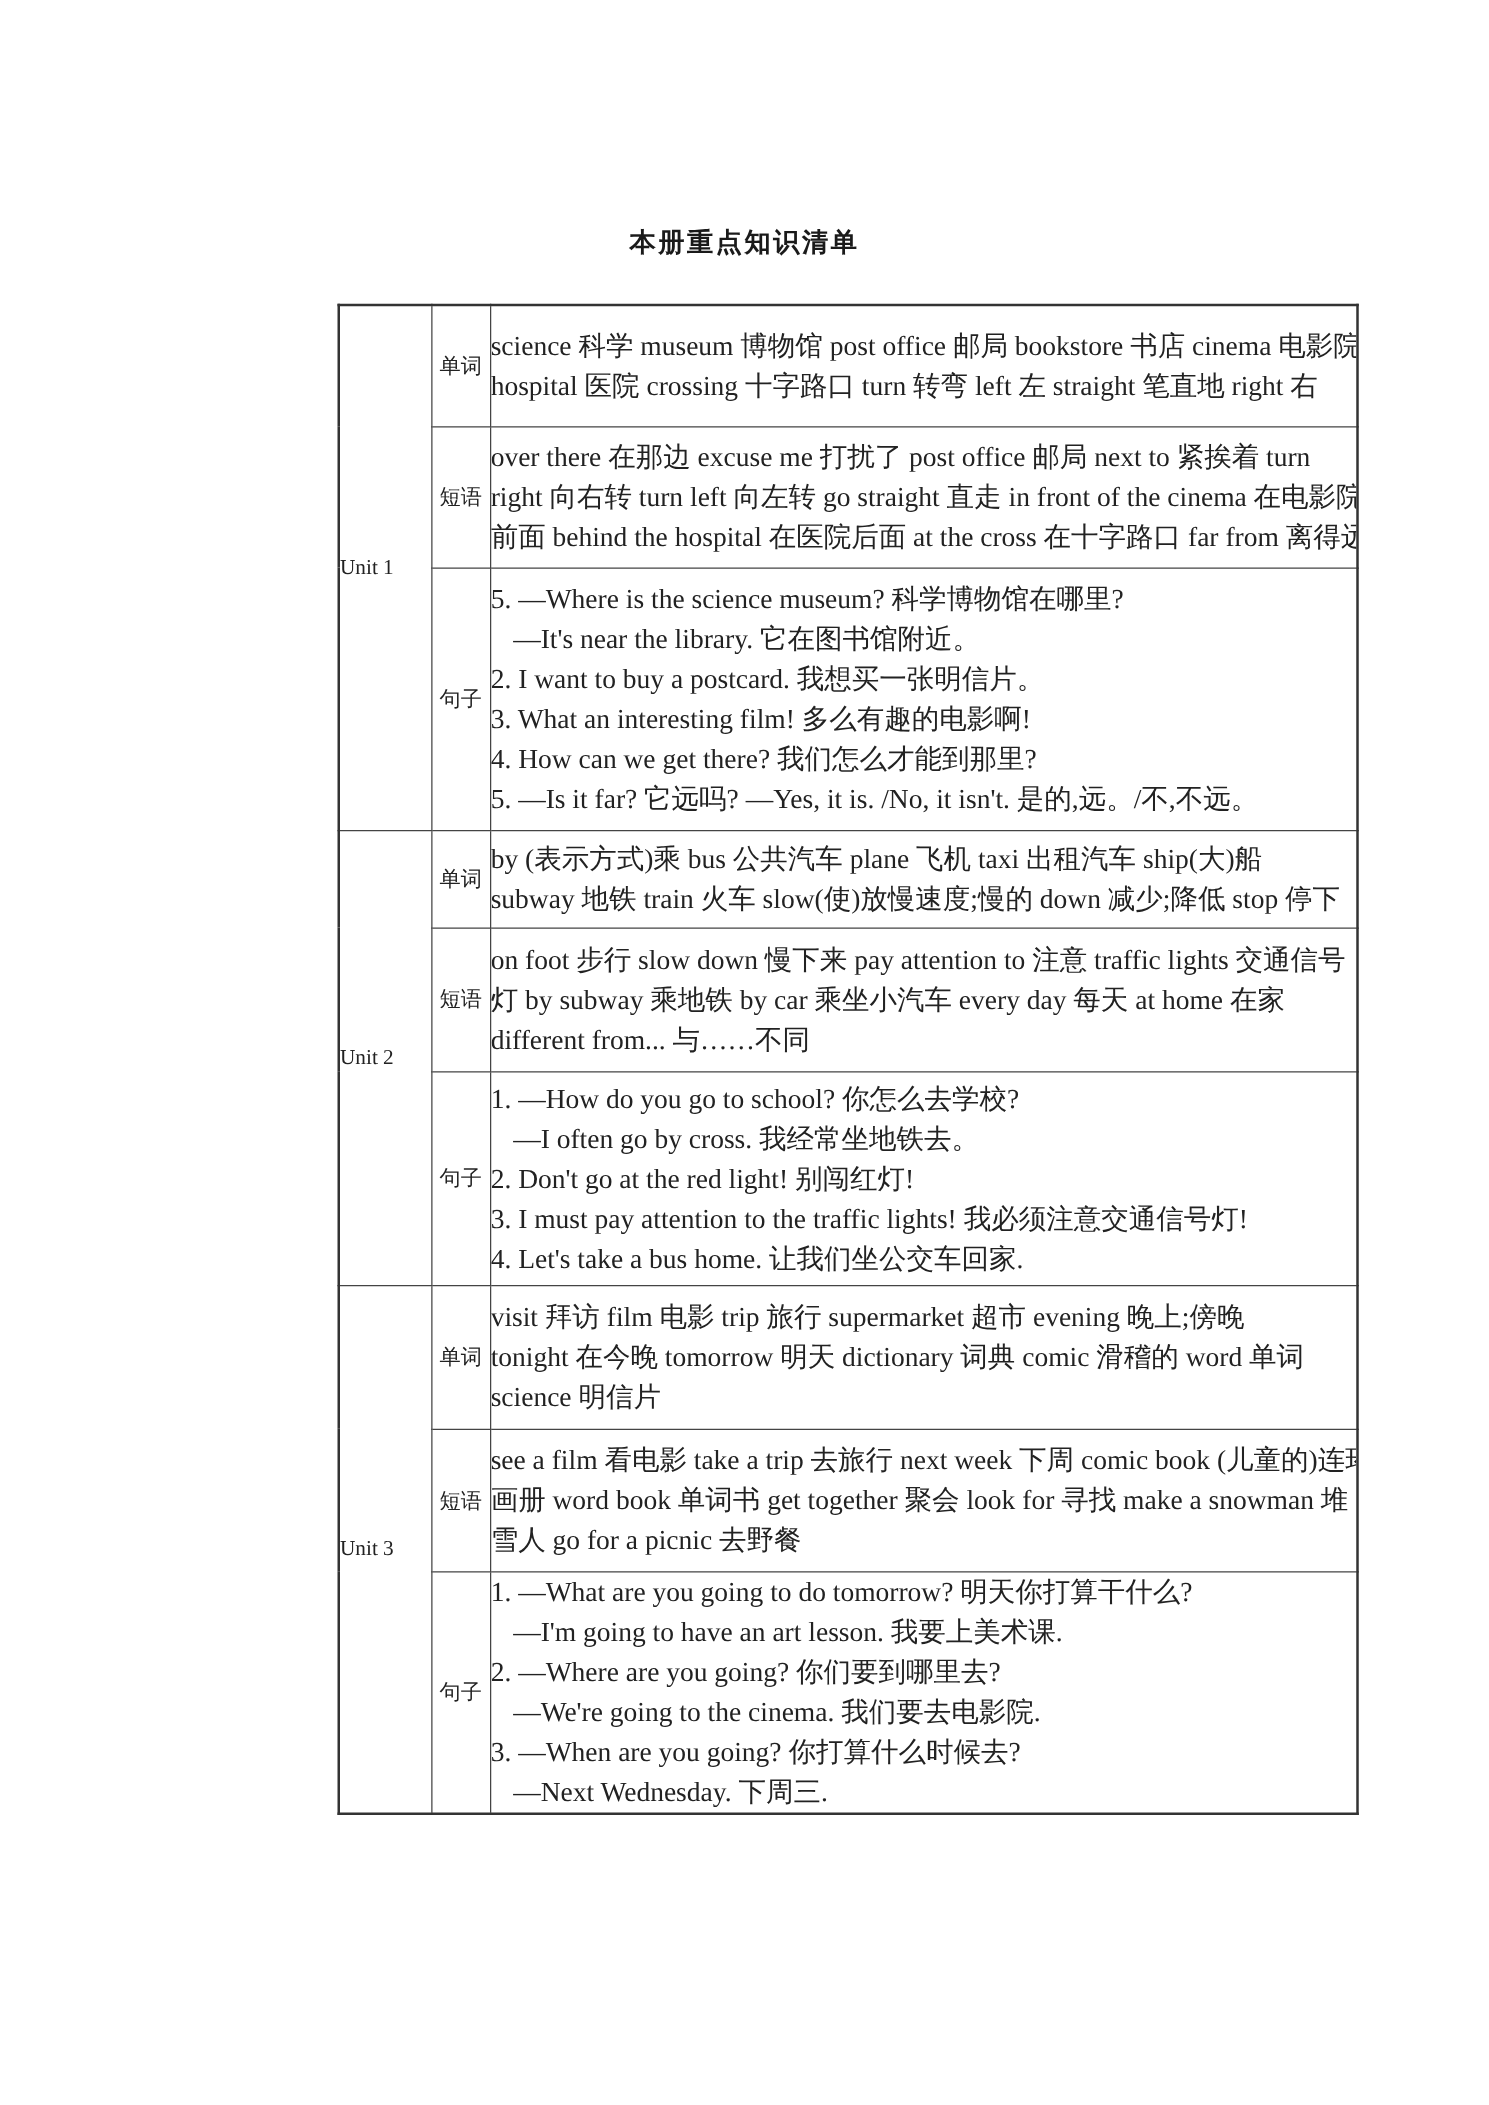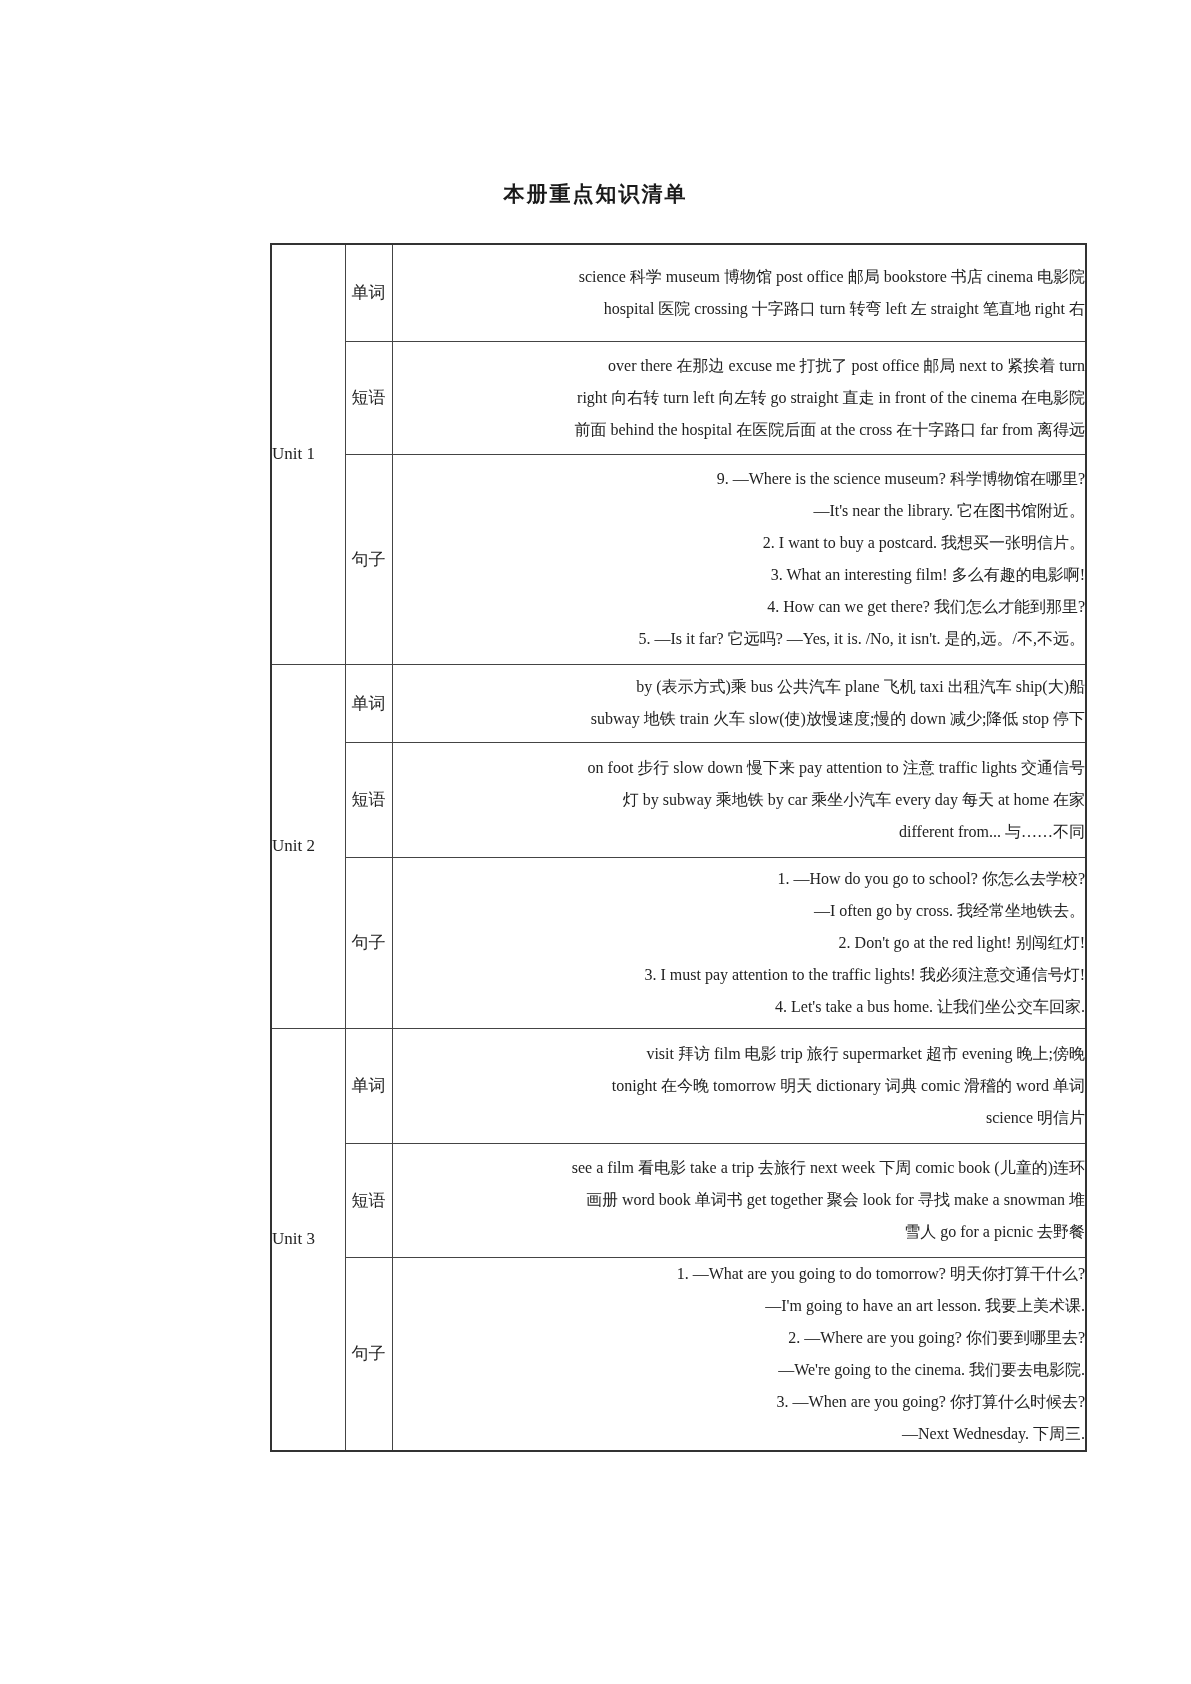--- a/index.html
+++ b/index.html
@@ -8,23 +8,23 @@
   .title { position: absolute; top: 180px; left: 0; width: 1191px; text-align: center;
            font-family: "DejaVu Sans", "Liberation Sans", sans-serif; font-weight: bold;
            font-size: 21px; letter-spacing: 2px; color: #1a1a1a; }
   table.sheet { position: absolute; left: 270px; top: 243px; width: 817px;
                 border-collapse: collapse; table-layout: fixed;
                 border: 2px solid #333; }
   table.sheet td { border: 1px solid #444; vertical-align: middle; padding: 0; }
   td.unit { width: 74px; font-size: 17px; color: #222; }
   td.cat { width: 47px; text-align: center; font-size: 17px; color: #222;
            font-family: Liberation Serif, serif; }
-  td.content { padding: 6px 6px 6px 5px; font-size: 16px; line-height: 32px; color: #222; text-align: right; }
+  td.content { padding: 6px 6px 6px 5px; font-size: 22px; line-height: 32px; color: #222; }
   .line { white-space: nowrap; display: block; overflow: hidden; }
-  .indent { padding-left: 28px; }
+  .indent { padding-left: 18px; }
 </style>
 </head>
 <body>
 
 <div class="title">本册重点知识清单</div>
 
 <table class="sheet">
   <colgroup>
     <col style="width:74px">
       <col style="width:47px">
@@ -44,21 +44,21 @@
       <td class="cat">短语</td>
       <td class="content">
         <span class="line">over there 在那边    excuse me 打扰了    post office 邮局    next to 紧挨着    turn</span>
         <span class="line">right 向右转    turn left 向左转    go straight 直走    in front of the cinema 在电影院</span>
         <span class="line">前面    behind the hospital 在医院后面    at the cross 在十字路口    far from 离得远</span>
       </td>
     </tr>
     <tr style="height:210px">
       <td class="cat">句子</td>
       <td class="content">
-        <span class="line">9. —Where is the science museum? 科学博物馆在哪里?</span>
+        <span class="line">5. —Where is the science museum? 科学博物馆在哪里?</span>
         <span class="line indent">—It's near the library. 它在图书馆附近。</span>
         <span class="line">2. I want to buy a postcard. 我想买一张明信片。</span>
         <span class="line">3. What an interesting film! 多么有趣的电影啊!</span>
         <span class="line">4. How can we get there? 我们怎么才能到那里?</span>
         <span class="line">5. —Is it far? 它远吗? —Yes, it is. /No, it isn't. 是的,远。/不,不远。</span>
       </td>
     </tr>
 
     <tr style="height:78px">
       <td class="unit" rowspan="3">Unit 2</td>

